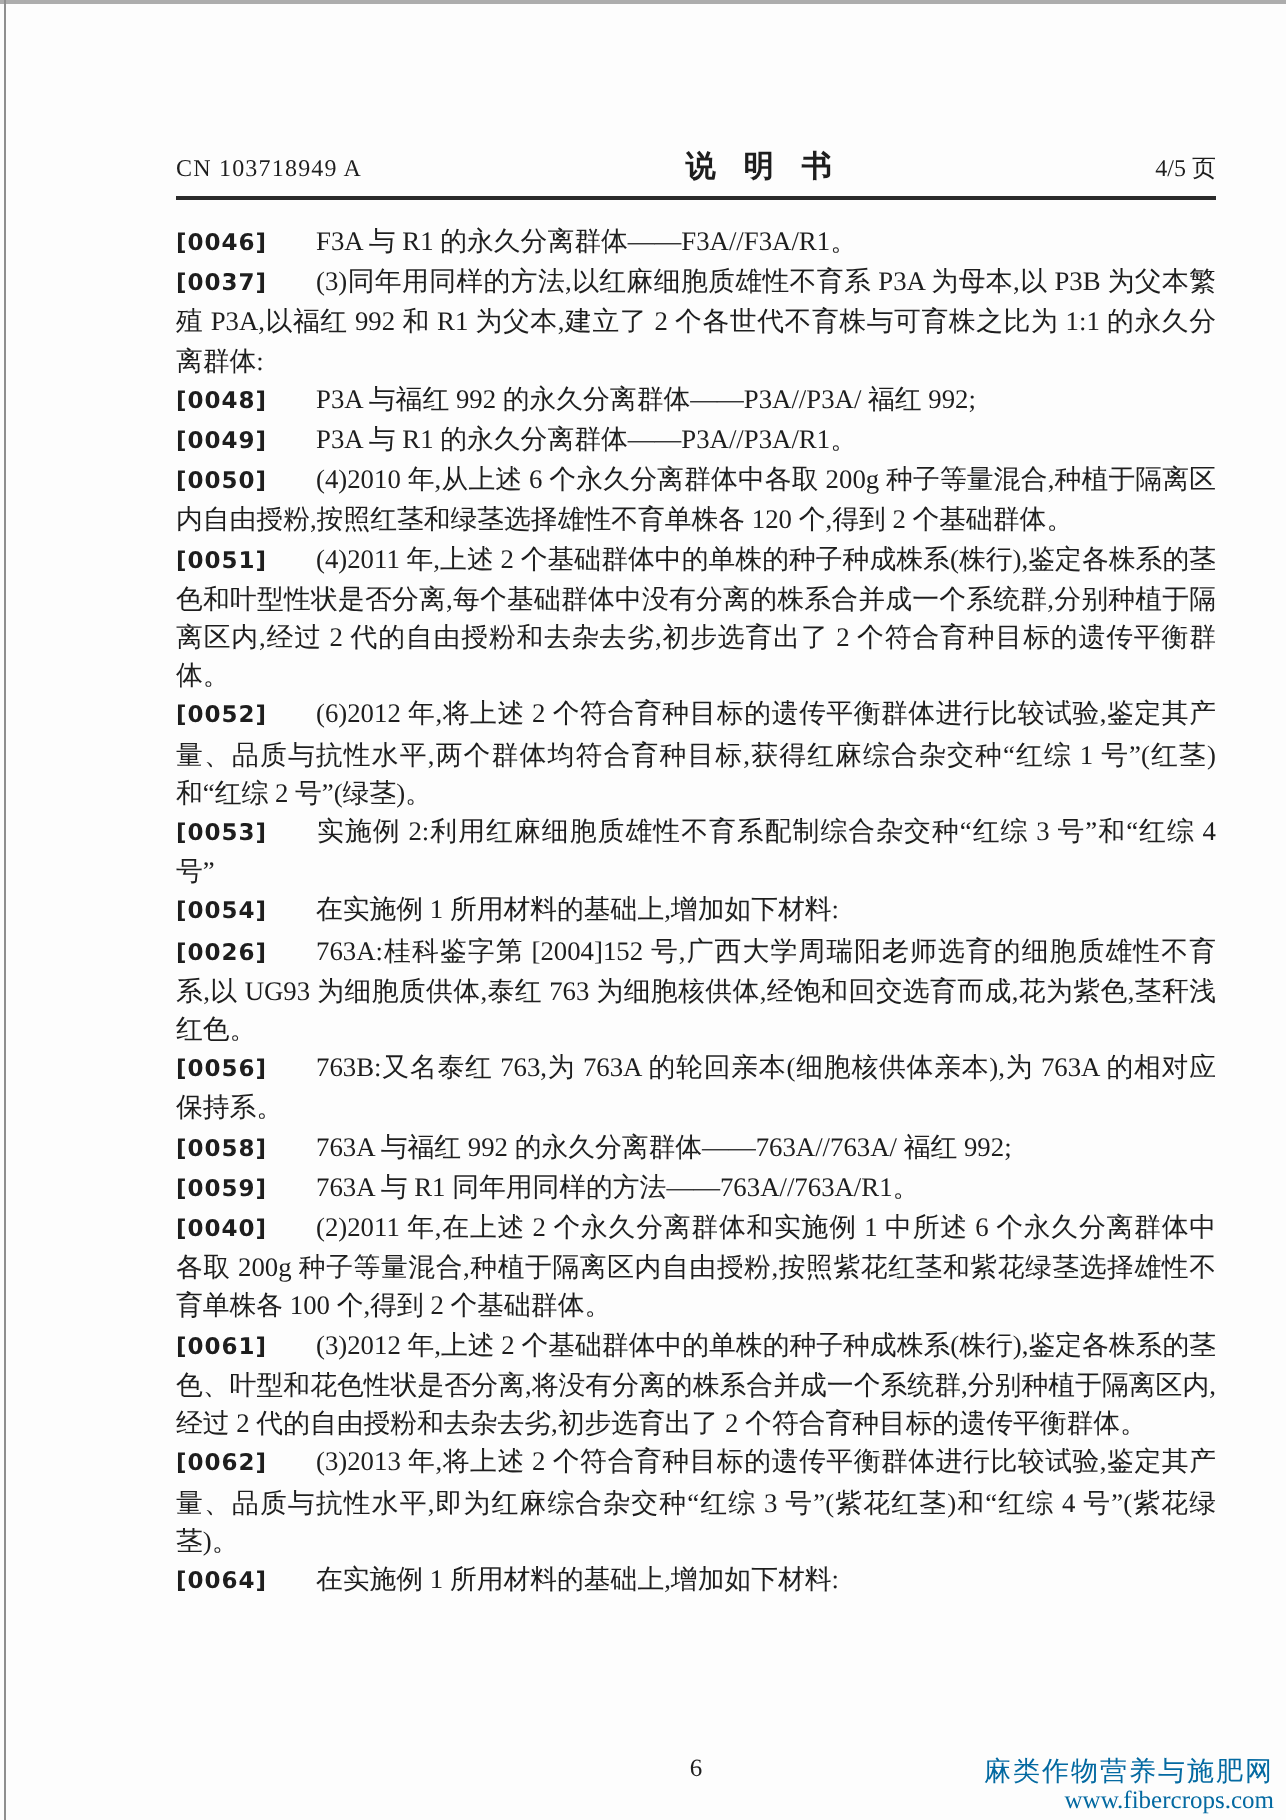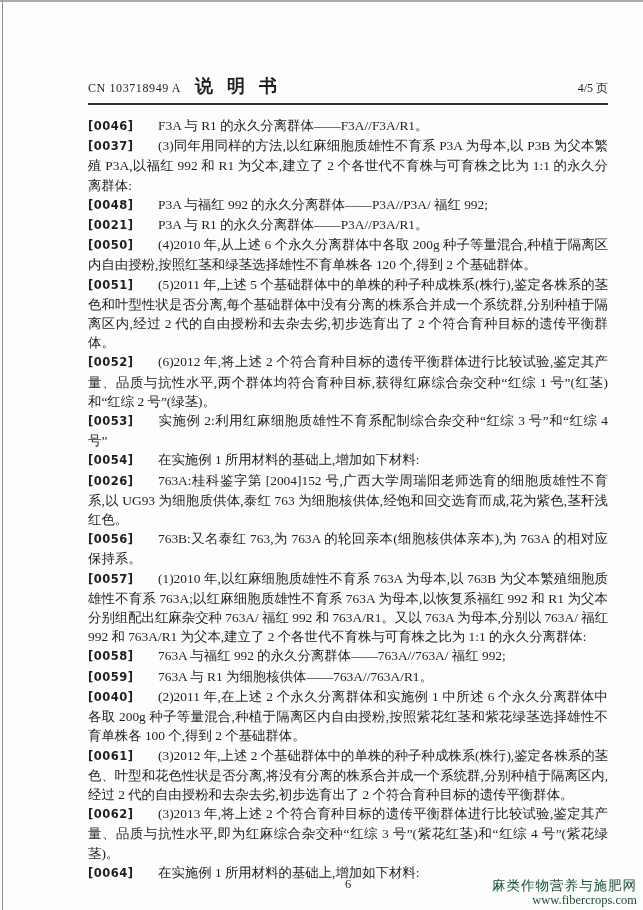--- a/index.html
+++ b/index.html
@@ -20,22 +20,22 @@
     background: #8f8f8f;
   }
   .page-inner { padding: 74px 35px 0 88px; }
   .header-row {
     display: flex; align-items: baseline;
     border-bottom: 2px solid #2b2b2b;
     padding-bottom: 5px;
   }
   .doc-number { font-size: 12px; letter-spacing: 0.6px; flex: 0 0 auto; }
   .doc-title {
-    flex: 1; 
-    font-size: 18px; font-weight: bold;
+    flex: 1; text-align: center;
+    font-size: 15px; font-weight: bold;
     letter-spacing: 14px; text-indent: 14px;
   }
   .page-indicator { font-size: 12px; flex: 0 0 auto; }
   .body-text { margin-top: 11px; }
   .para {
     font-size: 13.4px;
     line-height: 19.2px;
     text-align: justify;
     margin: 0;
   }
@@ -51,21 +51,21 @@
     position: absolute;
     left: 88px; width: 520px;
     bottom: 18px;
     text-align: center;
     font-size: 12.5px;
   }
   .watermark {
     position: absolute;
     right: 6px; bottom: 3px;
     text-align: right;
-    color: #14532d;
+    color: #0369a1;
     line-height: 14px;
   }
   .watermark-cn { font-size: 13.5px; letter-spacing: 1px; }
   .watermark-url { font-size: 12.5px; font-family: Liberation Serif, serif; }
 </style>
 </head>
 <body>
 
 <div class="scan-edge-top"></div>
 <div class="scan-edge-left"></div>
@@ -74,31 +74,30 @@
   <div class="header-row">
     <span class="doc-number">CN 103718949 A</span>
     <span class="doc-title">说明书</span>
     <span class="page-indicator">4/5 页</span>
   </div>
 
   <div class="body-text" id="paragraphs">
       <p class="para"><span class="para-num">[0046]</span><span>F3A 与 R1 的永久分离群体——F3A//F3A/R1。</span></p>
       <p class="para"><span class="para-num">[0037]</span><span>(3)同年用同样的方法,以红麻细胞质雄性不育系 P3A 为母本,以 P3B 为父本繁殖 P3A,以福红 992 和 R1 为父本,建立了 2 个各世代不育株与可育株之比为 1:1 的永久分离群体:</span></p>
       <p class="para"><span class="para-num">[0048]</span><span>P3A 与福红 992 的永久分离群体——P3A//P3A/ 福红 992;</span></p>
-      <p class="para"><span class="para-num">[0021]</span><span>P3A 与 R1 的永久分离群体——P3A//P3A/R1。</span></p>
+      <p class="para"><span class="para-num">[0049]</span><span>P3A 与 R1 的永久分离群体——P3A//P3A/R1。</span></p>
       <p class="para"><span class="para-num">[0050]</span><span>(4)2010 年,从上述 6 个永久分离群体中各取 200g 种子等量混合,种植于隔离区内自由授粉,按照红茎和绿茎选择雄性不育单株各 120 个,得到 2 个基础群体。</span></p>
-      <p class="para"><span class="para-num">[0051]</span><span>(5)2011 年,上述 5 个基础群体中的单株的种子种成株系(株行),鉴定各株系的茎色和叶型性状是否分离,每个基础群体中没有分离的株系合并成一个系统群,分别种植于隔离区内,经过 2 代的自由授粉和去杂去劣,初步选育出了 2 个符合育种目标的遗传平衡群体。</span></p>
+      <p class="para"><span class="para-num">[0051]</span><span>(4)2011 年,上述 2 个基础群体中的单株的种子种成株系(株行),鉴定各株系的茎色和叶型性状是否分离,每个基础群体中没有分离的株系合并成一个系统群,分别种植于隔离区内,经过 2 代的自由授粉和去杂去劣,初步选育出了 2 个符合育种目标的遗传平衡群体。</span></p>
       <p class="para"><span class="para-num">[0052]</span><span>(6)2012 年,将上述 2 个符合育种目标的遗传平衡群体进行比较试验,鉴定其产量、品质与抗性水平,两个群体均符合育种目标,获得红麻综合杂交种“红综 1 号”(红茎)和“红综 2 号”(绿茎)。</span></p>
       <p class="para"><span class="para-num">[0053]</span><span>实施例 2:利用红麻细胞质雄性不育系配制综合杂交种“红综 3 号”和“红综 4 号”</span></p>
       <p class="para"><span class="para-num">[0054]</span><span>在实施例 1 所用材料的基础上,增加如下材料:</span></p>
       <p class="para"><span class="para-num">[0026]</span><span>763A:桂科鉴字第 [2004]152 号,广西大学周瑞阳老师选育的细胞质雄性不育系,以 UG93 为细胞质供体,泰红 763 为细胞核供体,经饱和回交选育而成,花为紫色,茎秆浅红色。</span></p>
       <p class="para"><span class="para-num">[0056]</span><span>763B:又名泰红 763,为 763A 的轮回亲本(细胞核供体亲本),为 763A 的相对应保持系。</span></p>
-      <p class="para"><span class="para-num">[0057]</span><span>(1)2010 年,以红麻细胞质雄性不育系 763A 为母本,以 763B 为父本繁殖细胞质雄性不育系 763A;以红麻细胞质雄性不育系 763A 为母本,以恢复系福红 992 和 R1 为父本分别组配出红麻杂交种 763A/ 福红 992 和 763A/R1。又以 763A 为母本,分别以 763A/ 福红 992 和 763A/R1 为父本,建立了 2 个各世代不育株与可育株之比为 1:1 的永久分离群体:</span></p>
       <p class="para"><span class="para-num">[0058]</span><span>763A 与福红 992 的永久分离群体——763A//763A/ 福红 992;</span></p>
-      <p class="para"><span class="para-num">[0059]</span><span>763A 与 R1 为细胞核供体——763A//763A/R1。</span></p>
+      <p class="para"><span class="para-num">[0059]</span><span>763A 与 R1 同年用同样的方法——763A//763A/R1。</span></p>
       <p class="para"><span class="para-num">[0040]</span><span>(2)2011 年,在上述 2 个永久分离群体和实施例 1 中所述 6 个永久分离群体中各取 200g 种子等量混合,种植于隔离区内自由授粉,按照紫花红茎和紫花绿茎选择雄性不育单株各 100 个,得到 2 个基础群体。</span></p>
       <p class="para"><span class="para-num">[0061]</span><span>(3)2012 年,上述 2 个基础群体中的单株的种子种成株系(株行),鉴定各株系的茎色、叶型和花色性状是否分离,将没有分离的株系合并成一个系统群,分别种植于隔离区内,经过 2 代的自由授粉和去杂去劣,初步选育出了 2 个符合育种目标的遗传平衡群体。</span></p>
       <p class="para"><span class="para-num">[0062]</span><span>(3)2013 年,将上述 2 个符合育种目标的遗传平衡群体进行比较试验,鉴定其产量、品质与抗性水平,即为红麻综合杂交种“红综 3 号”(紫花红茎)和“红综 4 号”(紫花绿茎)。</span></p>
       <p class="para"><span class="para-num">[0064]</span><span>在实施例 1 所用材料的基础上,增加如下材料:</span></p>
     </div>
 </div>
 
 <div class="page-number">6</div>
 
 <div class="watermark">

